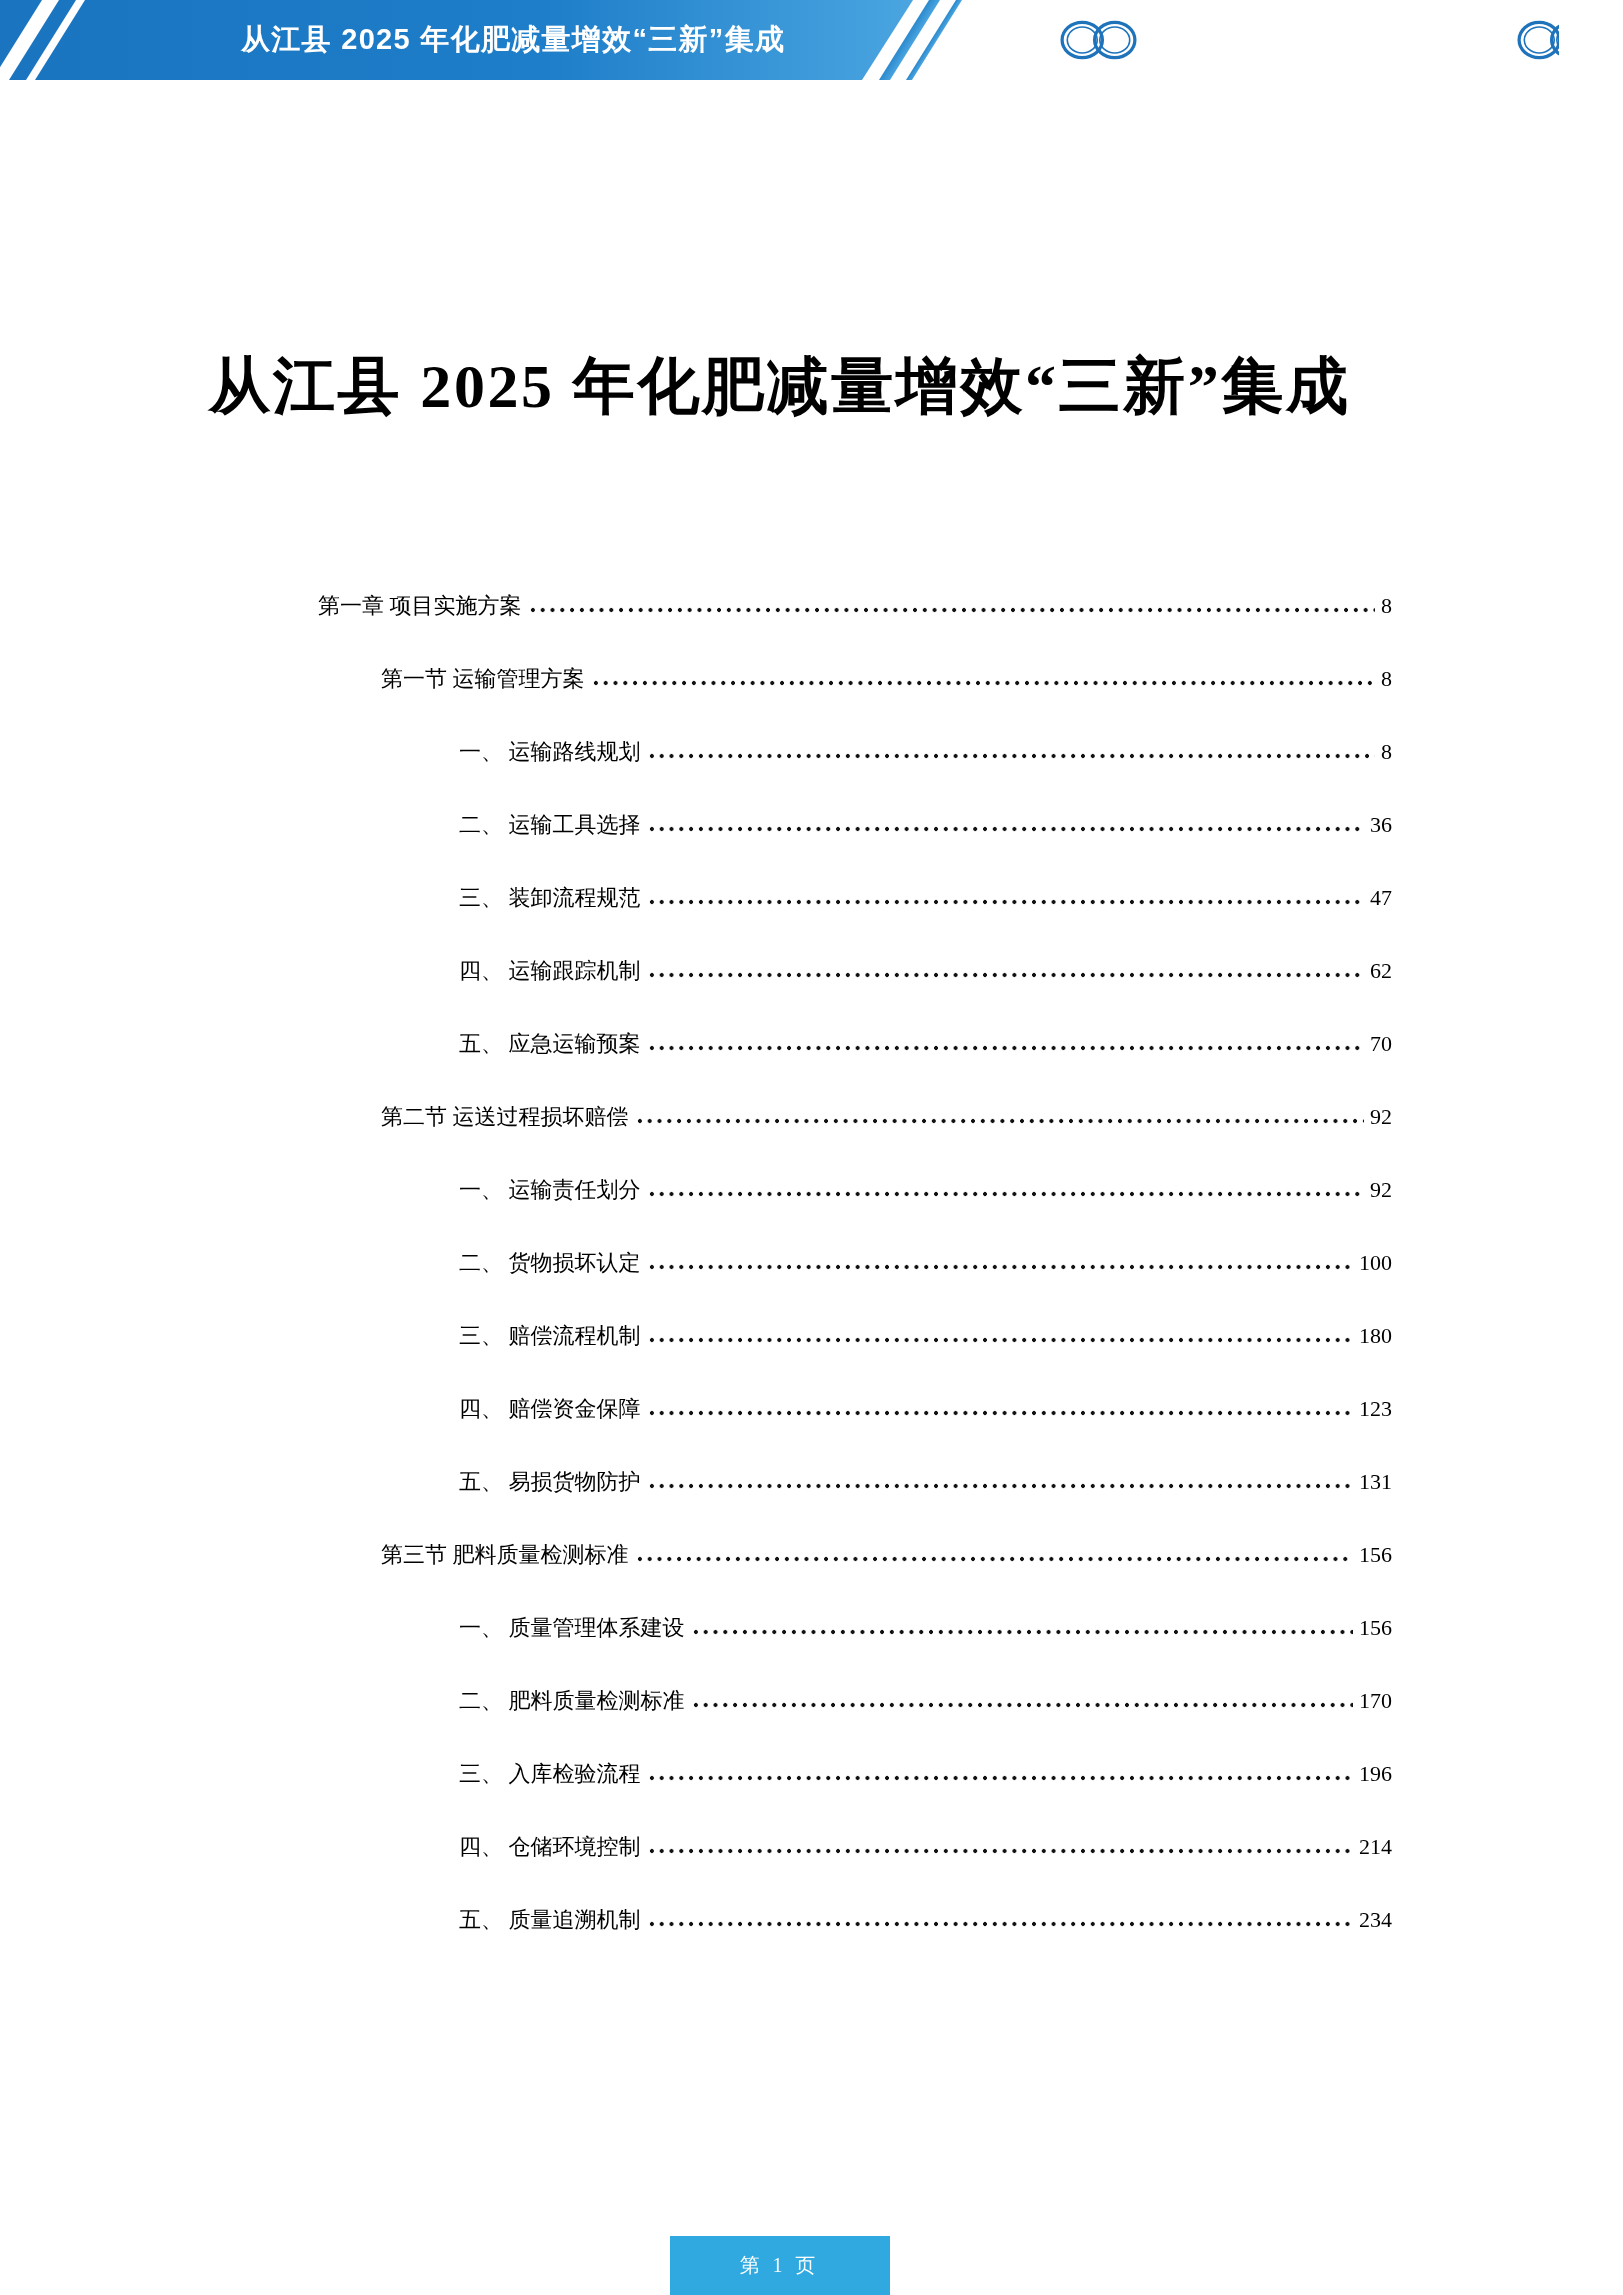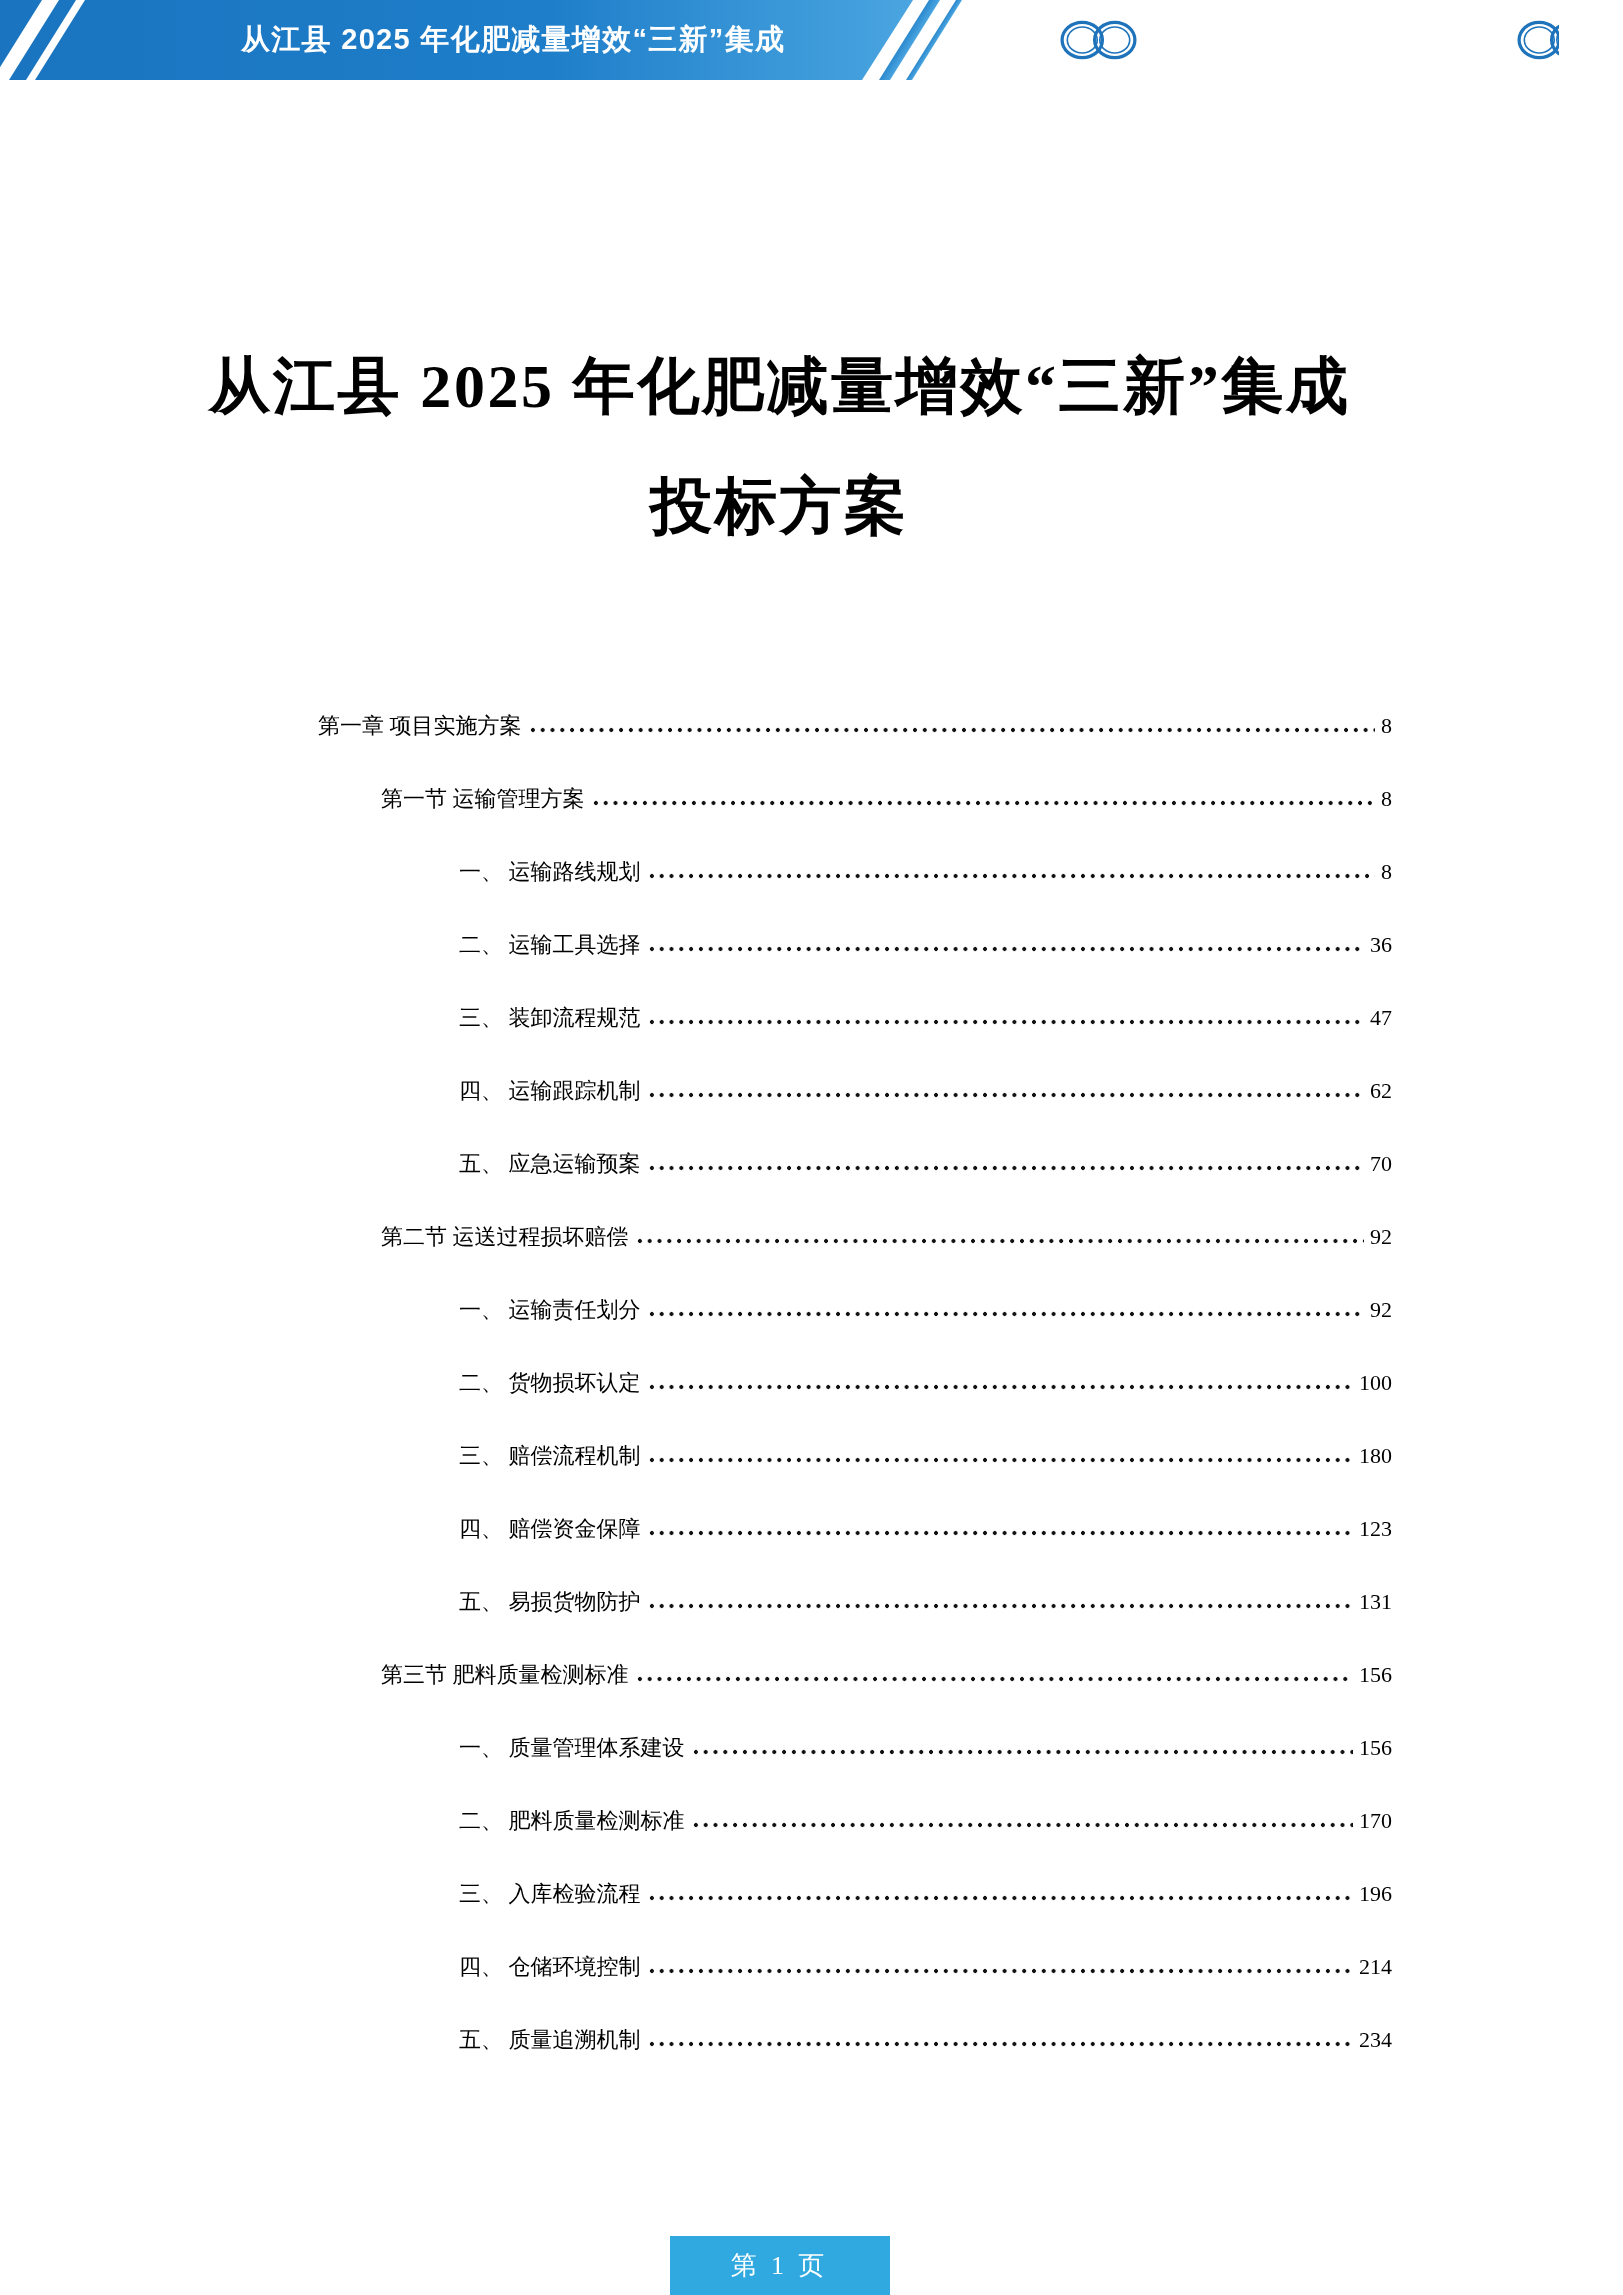--- a/index.html
+++ b/index.html
@@ -100,21 +100,21 @@
 
   
   .page-badge {
     position: absolute;
     bottom: 0; left: 50%;
     transform: translateX(-50%);
     width: 220px; height: 59px;
     background: #2fa9df;
     color: #ffffff;
     display: flex; align-items: center; justify-content: center;
-    font-size: 26px;
+    font-size: 20px;
     letter-spacing: 3.9px;
     font-family: "Liberation Serif", "DejaVu Serif", serif;
   }
 </style>
 </head>
 <body>
 
 <div class="page">
 
   <header class="topbar">
@@ -135,21 +135,20 @@
     <svg class="rings r2" viewBox="0 0 170 80">
       <ellipse class="outer" cx="60" cy="40" rx="31" ry="27"></ellipse>
       <ellipse class="outer" cx="110" cy="40" rx="31" ry="27"></ellipse>
       <ellipse class="inner" cx="60" cy="40" rx="23" ry="20"></ellipse>
       <ellipse class="inner" cx="110" cy="40" rx="23" ry="20"></ellipse>
     </svg>
   </header>
 
   <h1 class="doc-title">
     <span>从江县 2025 年化肥减量增效“三新”集成</span><br>
-    <span>投标方案</span>
   </h1>
 
   <nav class="toc" id="toc-rows">
       <div class="toc-row level-1">
       <span class="toc-label">第一章 项目实施方案</span>
       <span class="toc-dots"></span>
       <span class="toc-page">8</span>
     </div>
       <div class="toc-row level-2">
       <span class="toc-label">第一节 运输管理方案</span>

